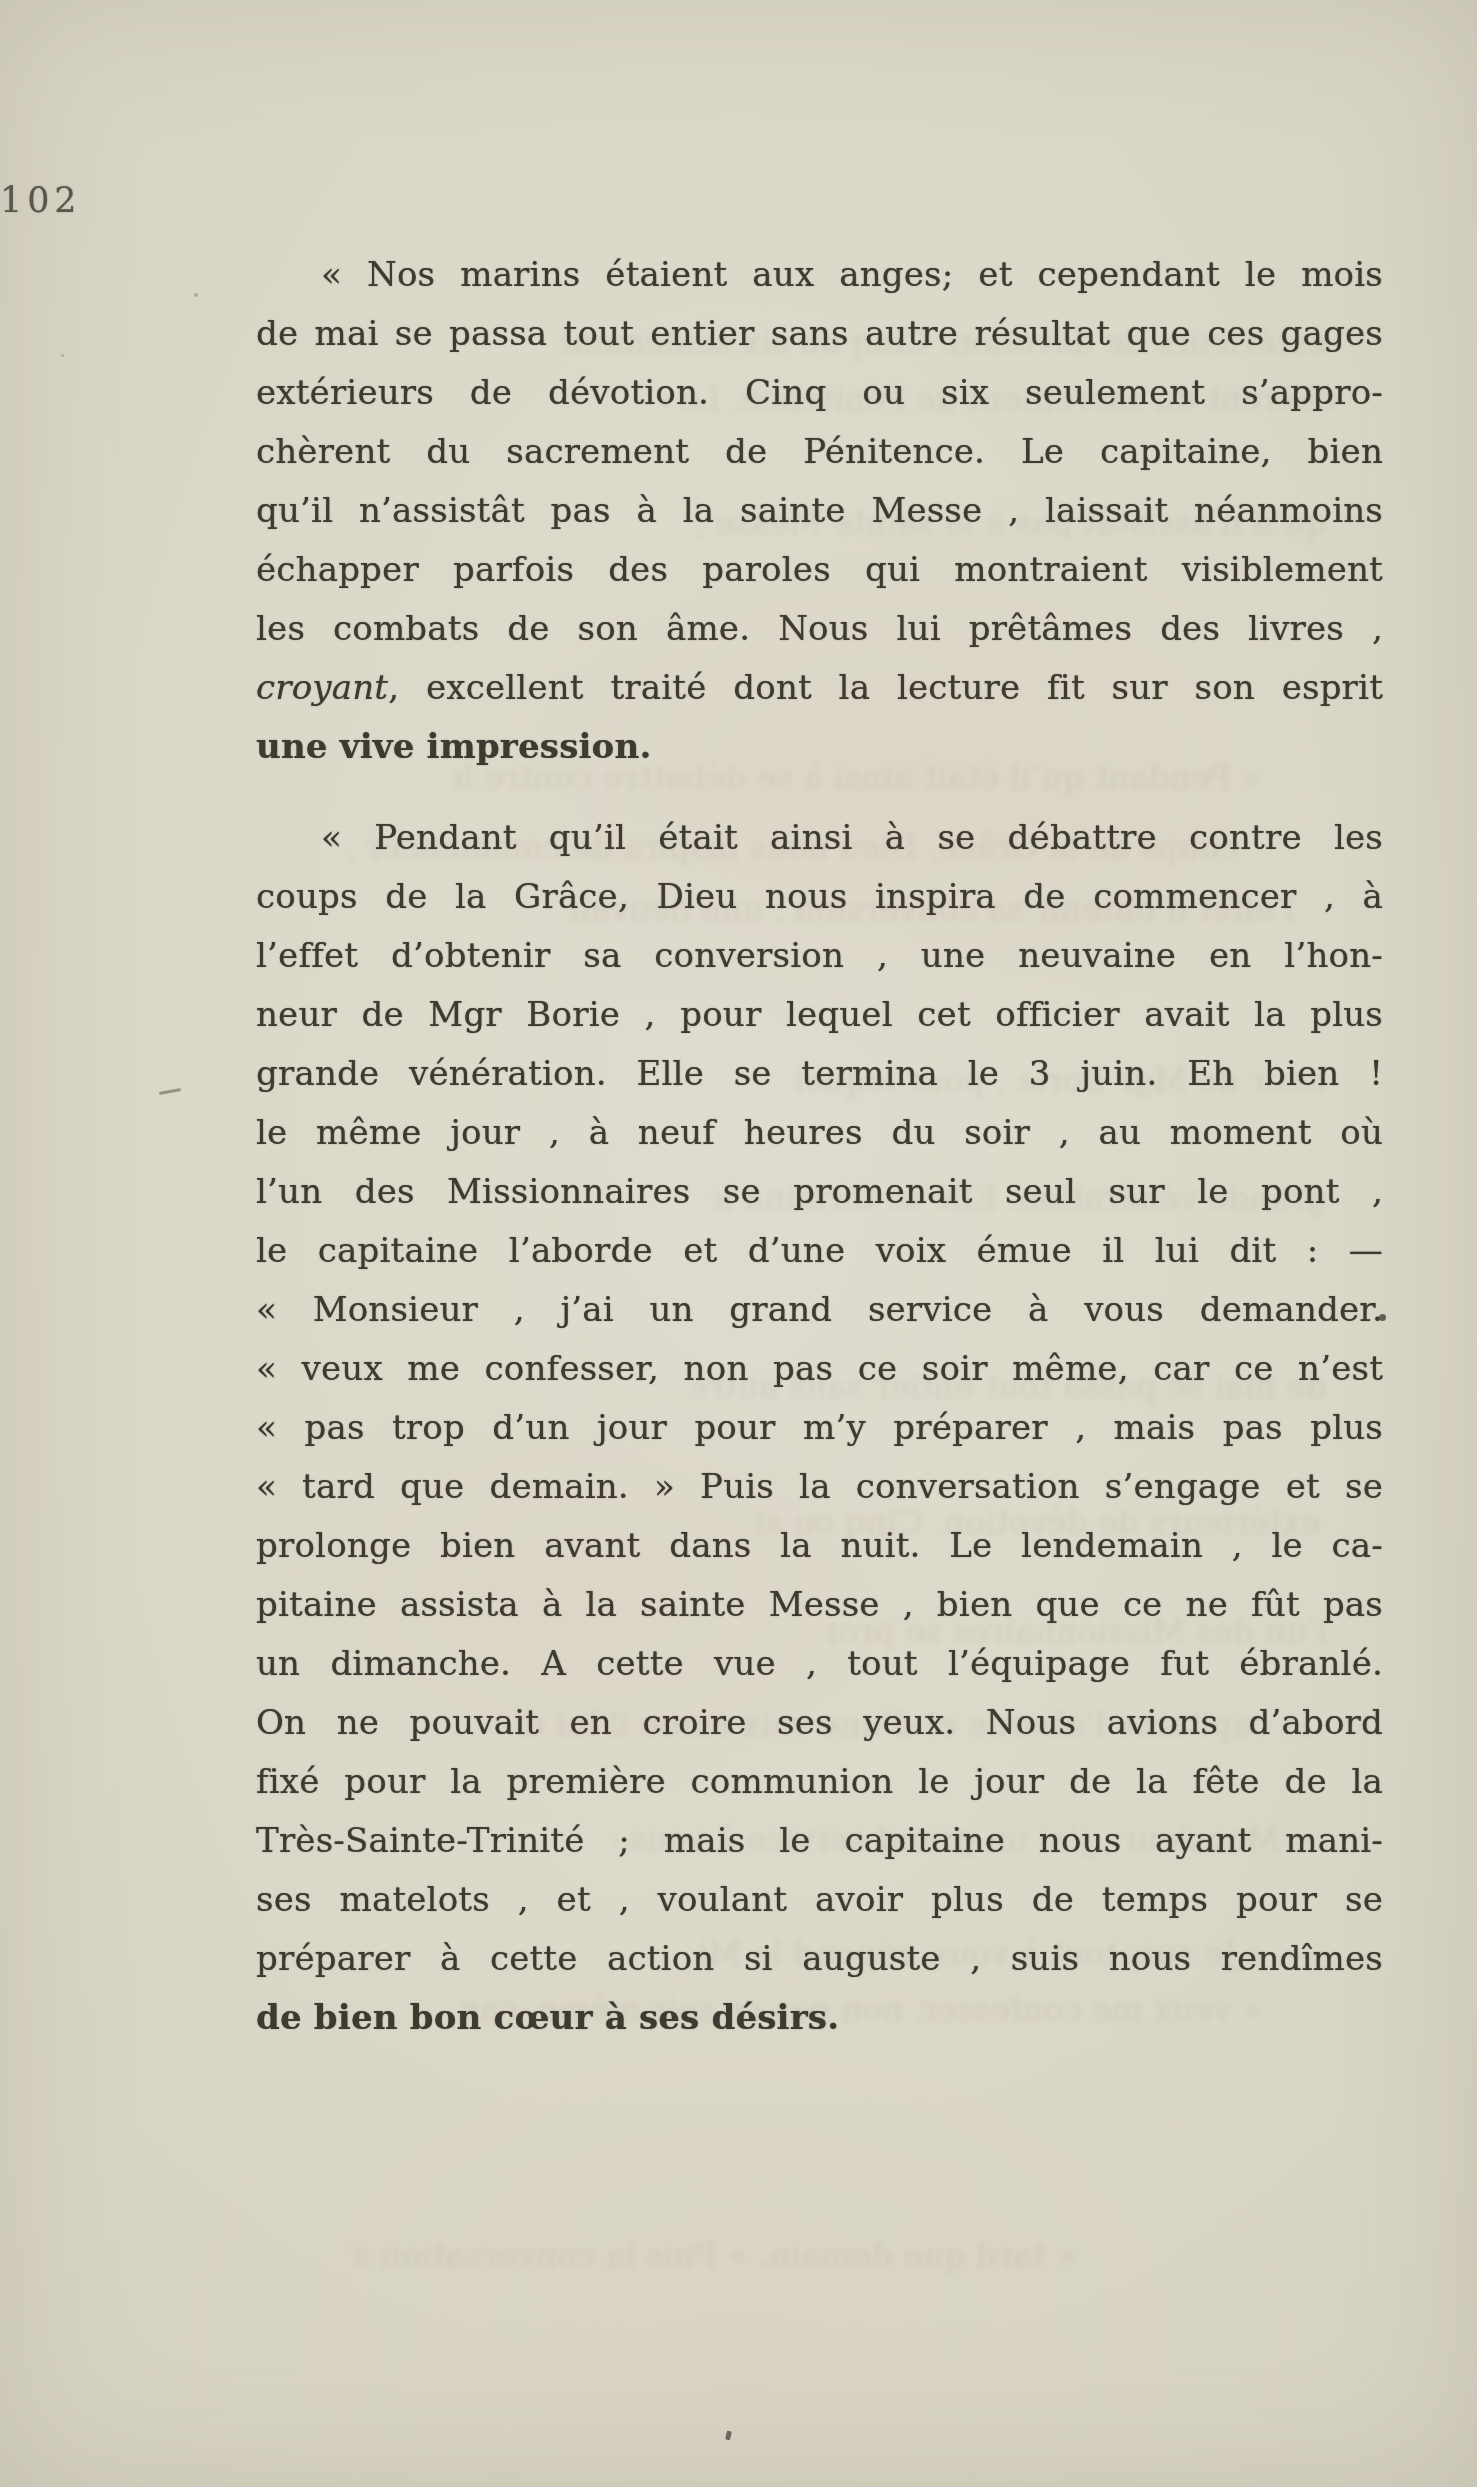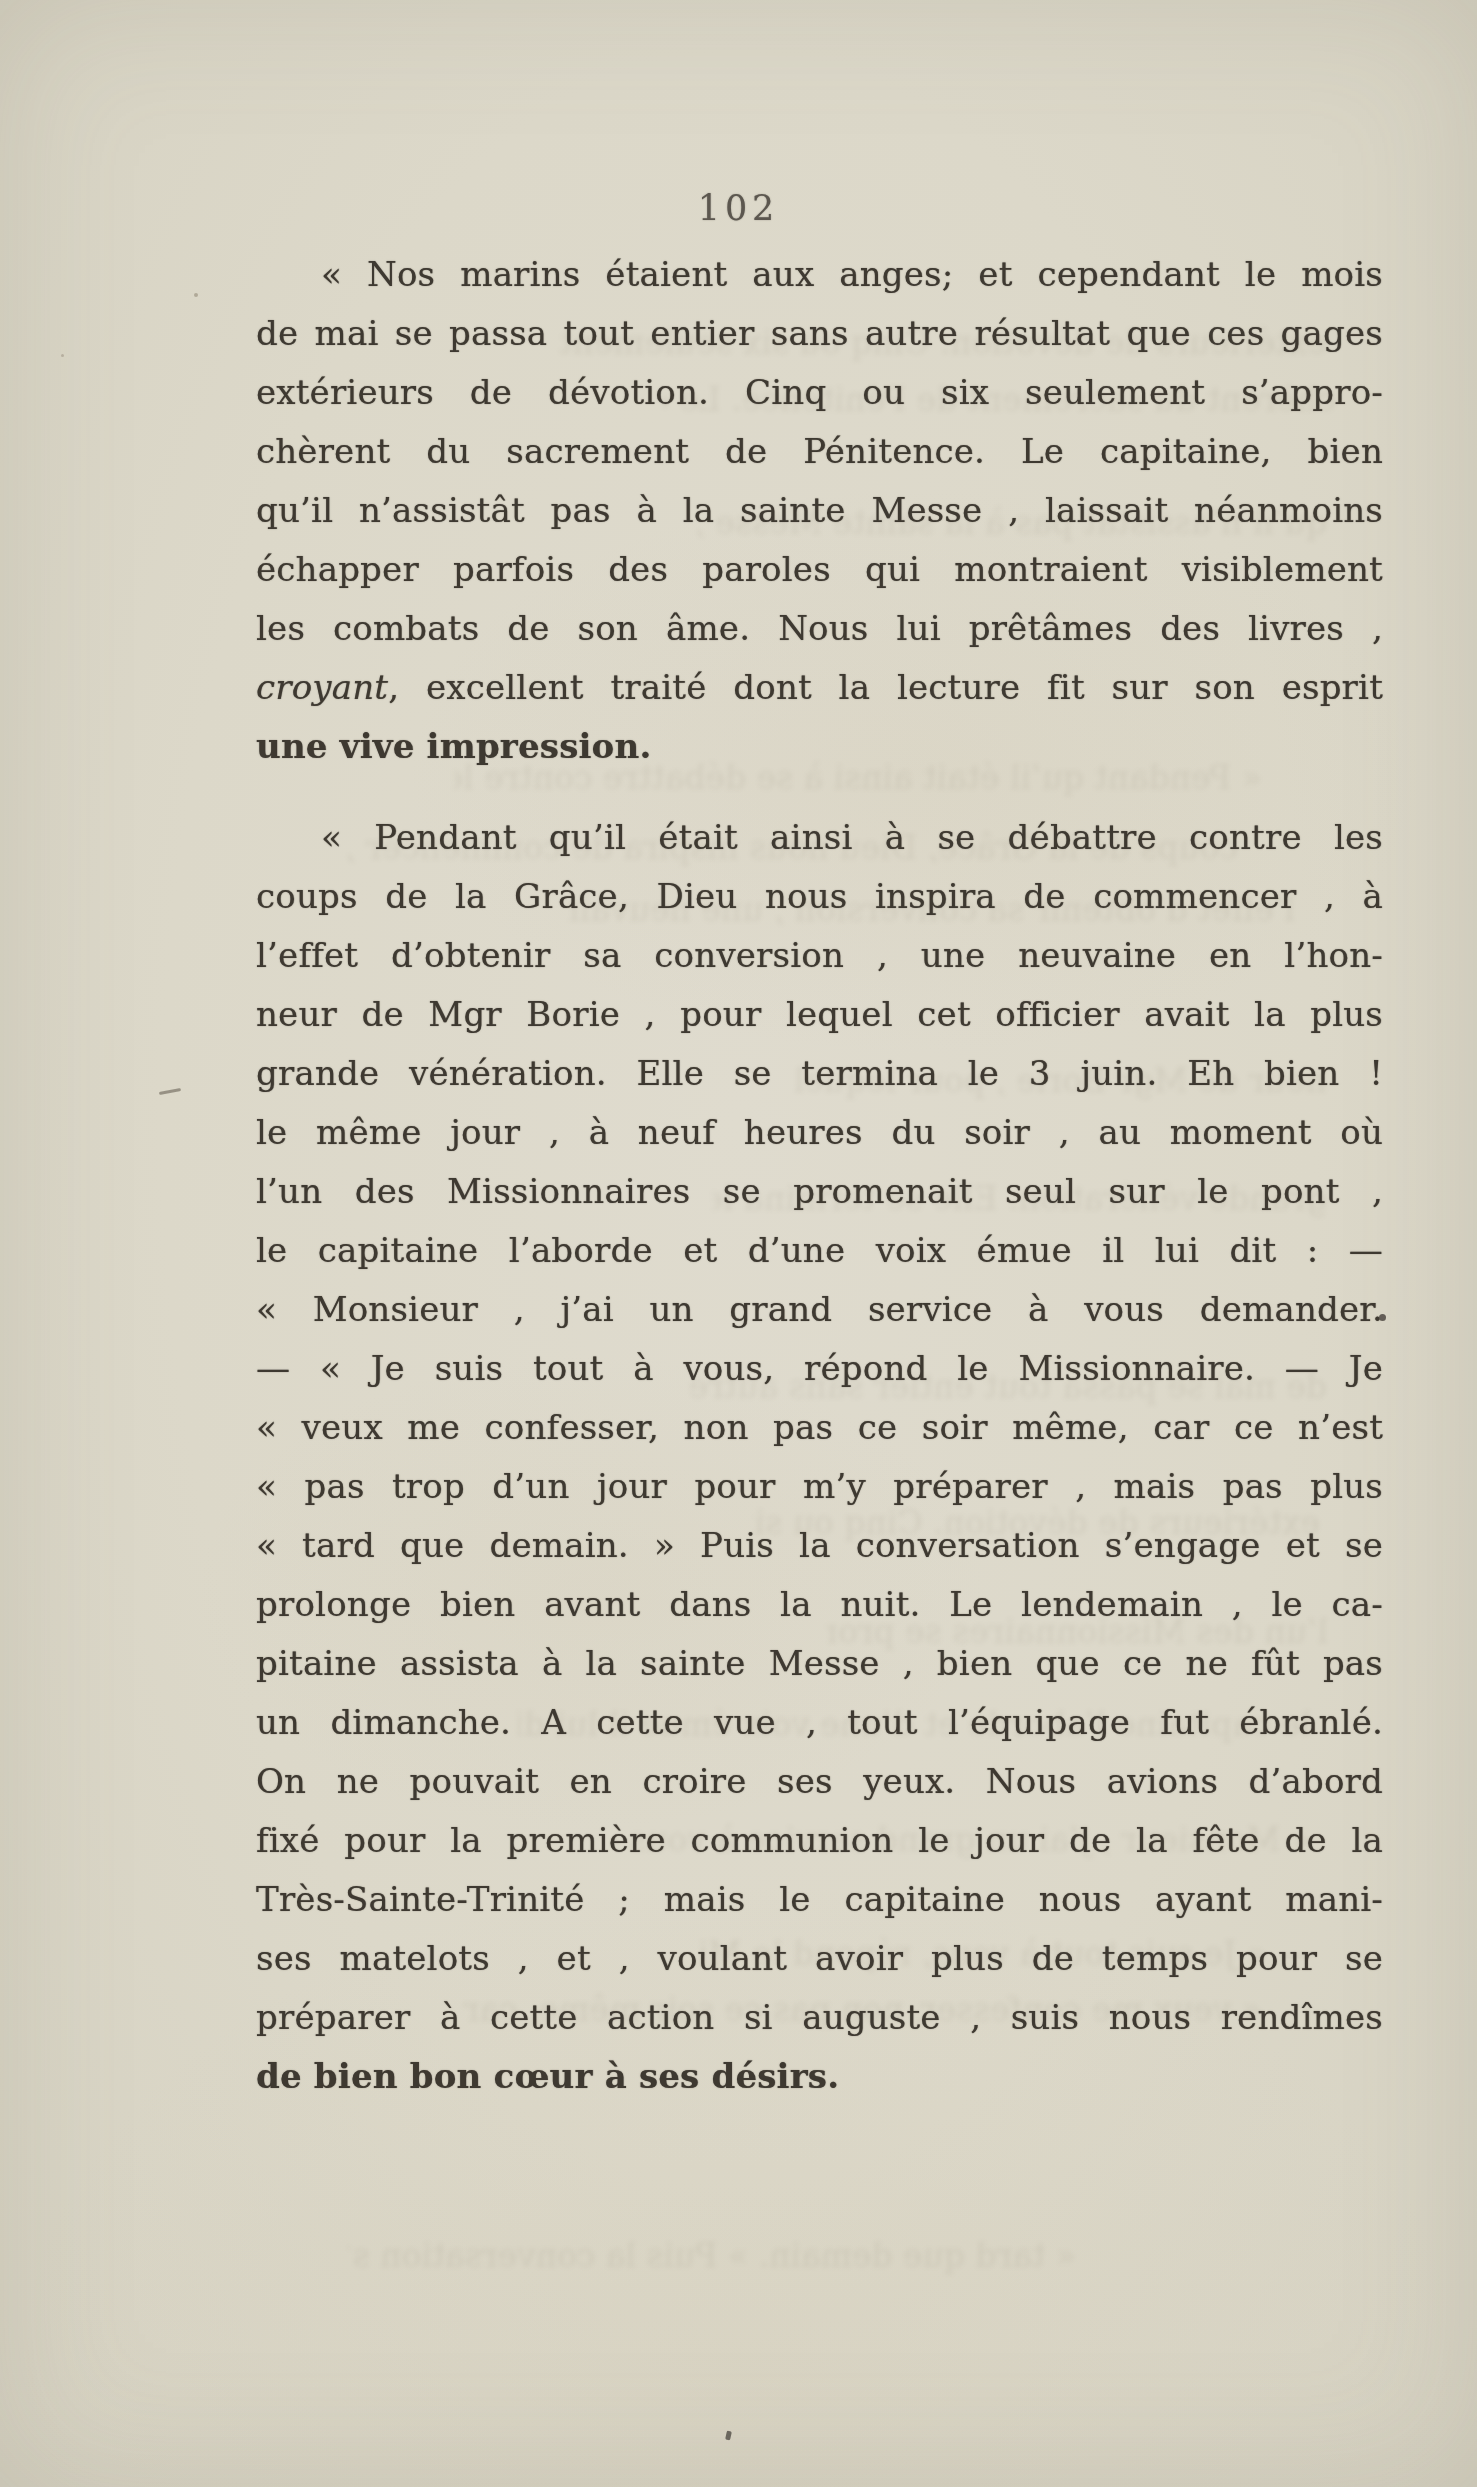--- a/index.html
+++ b/index.html
@@ -11,22 +11,21 @@
   .page{
     position:relative;width:1477px;height:2487px;overflow:hidden;
     background:
       radial-gradient(728px 405px at 62% 31%, rgba(205,196,170,.16), transparent 70%),
       radial-gradient(567px 340px at 40% 64%, rgba(203,194,168,.13), transparent 70%),
       radial-gradient(971px 647px at 50% 95%, rgba(199,189,160,.12), transparent 75%),
       radial-gradient(ellipse at 50% 45%, #dfdbce 0%, #dcd8c9 55%, #d6d2c2 100%);
     box-shadow: inset 0 0 138px rgba(118,110,92,.17);
   }
   .page-number{
-    position:absolute;top:188px;left:0;width:100%;
-    text-align:center;
+    position:absolute;top:180px;left:0;width:100%;
     font-size:35px;letter-spacing:4.9px;
     color:#46413a;opacity:.85;
     text-shadow:0 0 1.6px rgba(70,65,58,.5);
   }
   .page-text{
     position:absolute;left:215px;top:245px;width:1127px;
     font-size:34px;line-height:59px;letter-spacing:0.2px;
     color:#3e3931;
     text-shadow:0 0 1.3px rgba(62,57,49,.55), 0.4px 0.4px 0 rgba(62,57,49,.22);
     margin-left:41px;
@@ -98,21 +97,20 @@
       <div class="paragraph">
         <div class="line indent"><span>« Pendant qu’il était ainsi à se débattre contre les</span></div>
         <div class="line"><span>coups de la Grâce, Dieu nous inspira de commencer , à</span></div>
         <div class="line"><span>l’effet d’obtenir sa conversion , une neuvaine en l’hon-</span></div>
         <div class="line"><span>neur de Mgr Borie , pour lequel cet officier avait la plus</span></div>
         <div class="line"><span>grande vénération. Elle se termina le 3 juin. Eh bien !</span></div>
         <div class="line"><span>le même jour , à neuf heures du soir , au moment où</span></div>
         <div class="line"><span>l’un des Missionnaires se promenait seul sur le pont ,</span></div>
         <div class="line"><span>le capitaine l’aborde et d’une voix émue il lui dit : —</span></div>
         <div class="line"><span>« Monsieur , j’ai un grand service à vous demander.</span></div>
-        <div class="line"><span>— « Je suis tout à vous, répond le Missionnaire. — Je</span></div>
         <div class="line"><span>« veux me confesser, non pas ce soir même, car ce n’est</span></div>
         <div class="line"><span>« pas trop d’un jour pour m’y préparer , mais pas plus</span></div>
         <div class="line"><span>« tard que demain. » Puis la conversation s’engage et se</span></div>
         <div class="line"><span>prolonge bien avant dans la nuit. Le lendemain , le ca-</span></div>
         <div class="line"><span>pitaine assista à la sainte Messe , bien que ce ne fût pas</span></div>
         <div class="line"><span>un dimanche. A cette vue , tout l’équipage fut ébranlé.</span></div>
         <div class="line"><span>On ne pouvait en croire ses yeux. Nous avions d’abord</span></div>
         <div class="line"><span>fixé pour la première communion le jour de la fête de la</span></div>
         <div class="line"><span>Très-Sainte-Trinité ; mais le capitaine nous ayant mani-</span></div>
         <div class="line"><span>ses matelots , et , voulant avoir plus de temps pour se</span></div>

